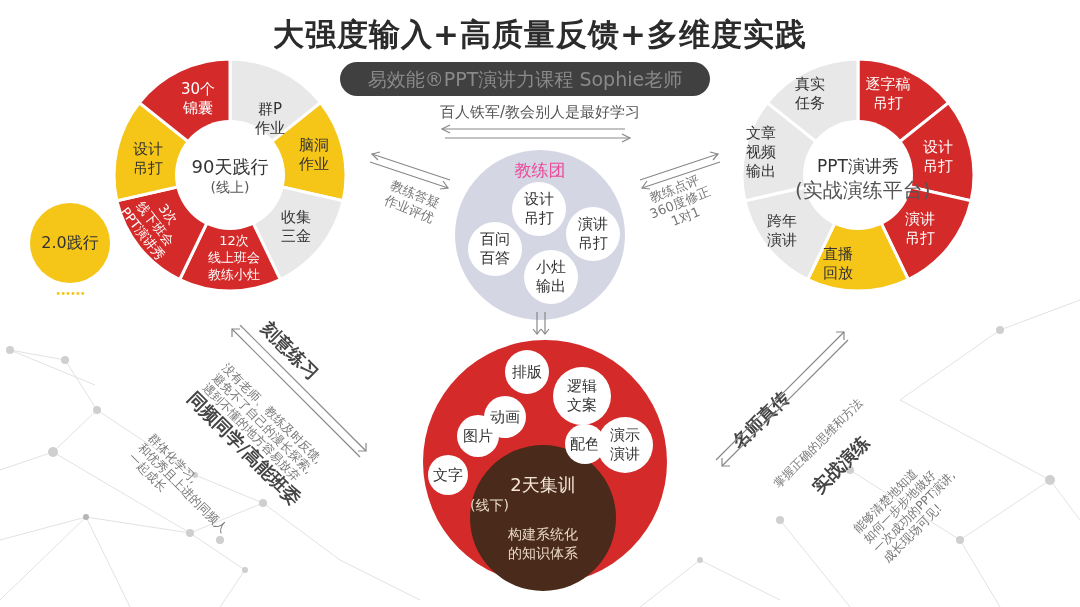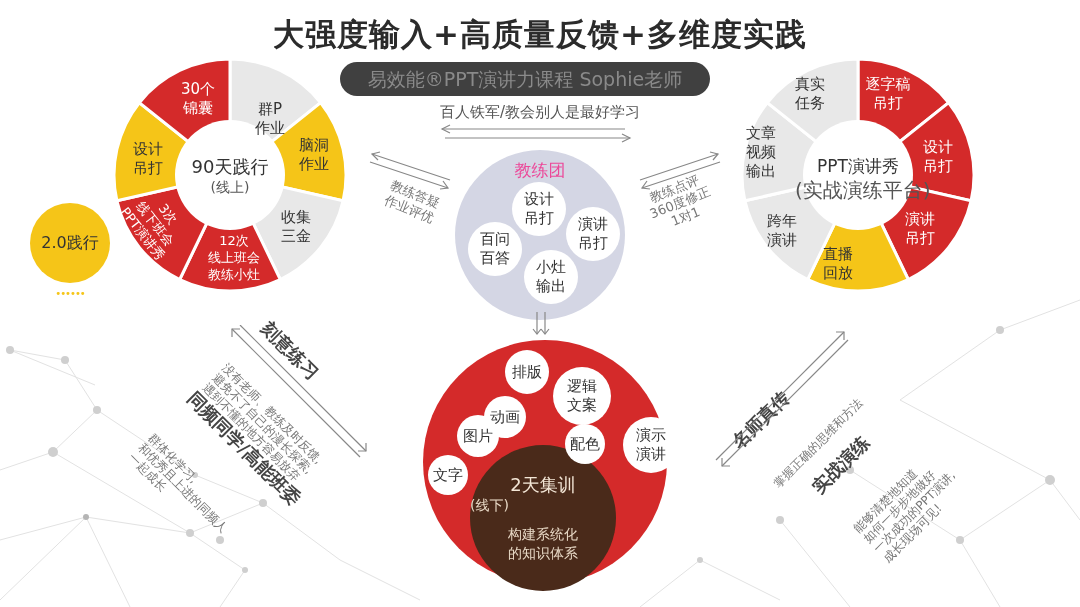--- a/index.html
+++ b/index.html
@@ -196,21 +196,21 @@
 <div class="abs" style="left:470px;top:473px;width:146px;text-align:center;font-size:18px;color:#f3e6d6;">2天集训</div>
 <div class="abs" style="left:470px;top:497px;width:146px;text-align:left;font-size:14px;color:#e8d9c6;">(线下)</div>
 <div class="abs" style="left:470px;top:525px;width:146px;text-align:center;font-size:14px;line-height:19px;color:#e8d9c6;white-space:pre;">构建系统化
 的知识体系</div>
 <div class="bubble" style="left:505px;top:350px;width:44px;height:44px;">排版</div>
 <div class="bubble" style="left:553px;top:367px;width:58px;height:58px;white-space:pre;">逻辑
 文案</div>
 <div class="bubble" style="left:484px;top:396px;width:42px;height:42px;">动画</div>
 <div class="bubble" style="left:437px;top:415px;width:42px;height:42px;margin-left:20px;">图片</div>
 <div class="bubble" style="left:529px;top:424px;width:40px;height:40px;margin-left:36px;">配色</div>
-<div class="bubble" style="left:623px;top:417px;width:56px;height:56px;white-space:pre;">演示
+<div class="bubble" style="left:597px;top:417px;width:56px;height:56px;white-space:pre;">演示
 演讲</div>
 <div class="bubble" style="left:428px;top:455px;width:40px;height:40px;">文字</div>
 
 <div class="rot" style="left:300px;top:290px;transform:rotate(45deg);">
   <span class="hd">刻意练习</span>
   <span class="bd">没有老师、教练及时反馈,
 避免不了自己的漫长探索,
 遇到不懂的地方容易放弃</span>
 </div>
 <svg class="abs" style="left:228px;top:325px;" width="140" height="140">

